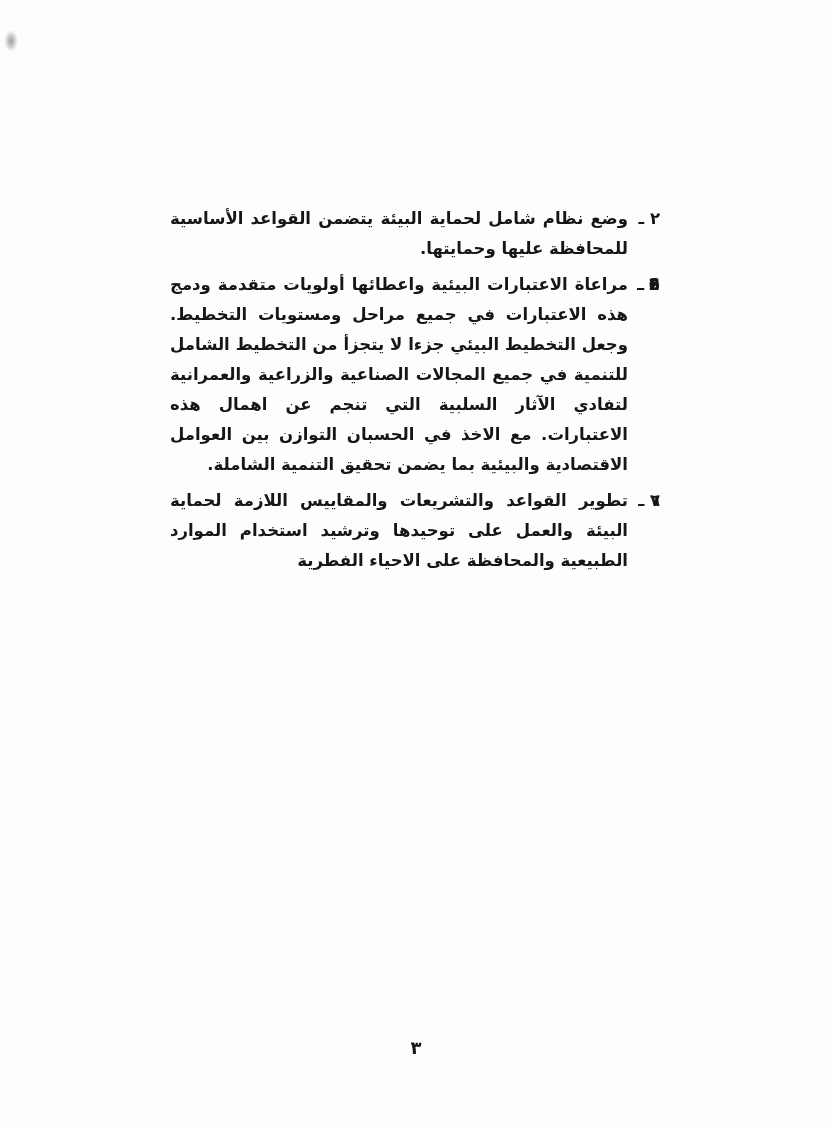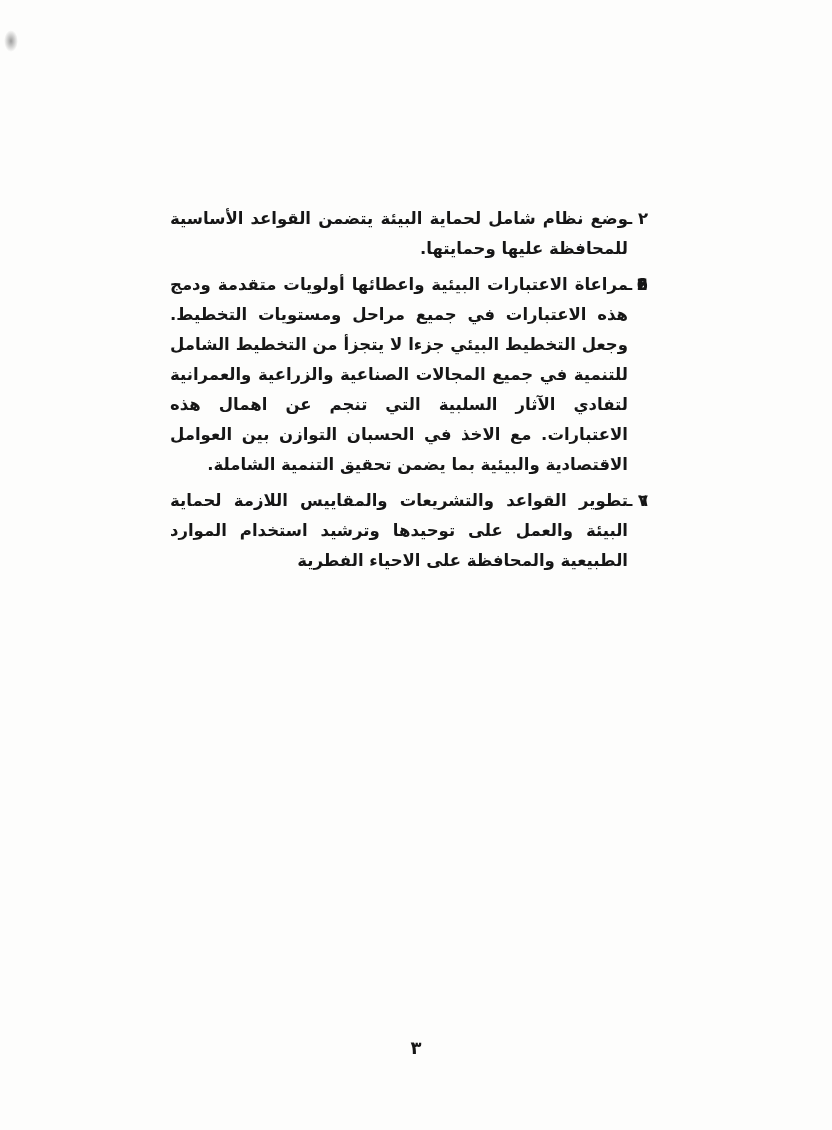--- a/index.html
+++ b/index.html
@@ -39,21 +39,21 @@
     margin: 0 0 6px 0;
     padding-right: 36px;      
     font-size: 16.5px;
     font-weight: bold;
     line-height: 30px;
     text-align: justify;
     text-justify: inter-word;
   }
   .item .marker {
     position: absolute;
-    right: 16px;
+    right: 4px;
     top: 0;
     white-space: nowrap;
   }
   .page-number {
     position: absolute;
     bottom: 72px;
     left: 0;
     right: 0;
     text-align: center;
     font-size: 18px;

